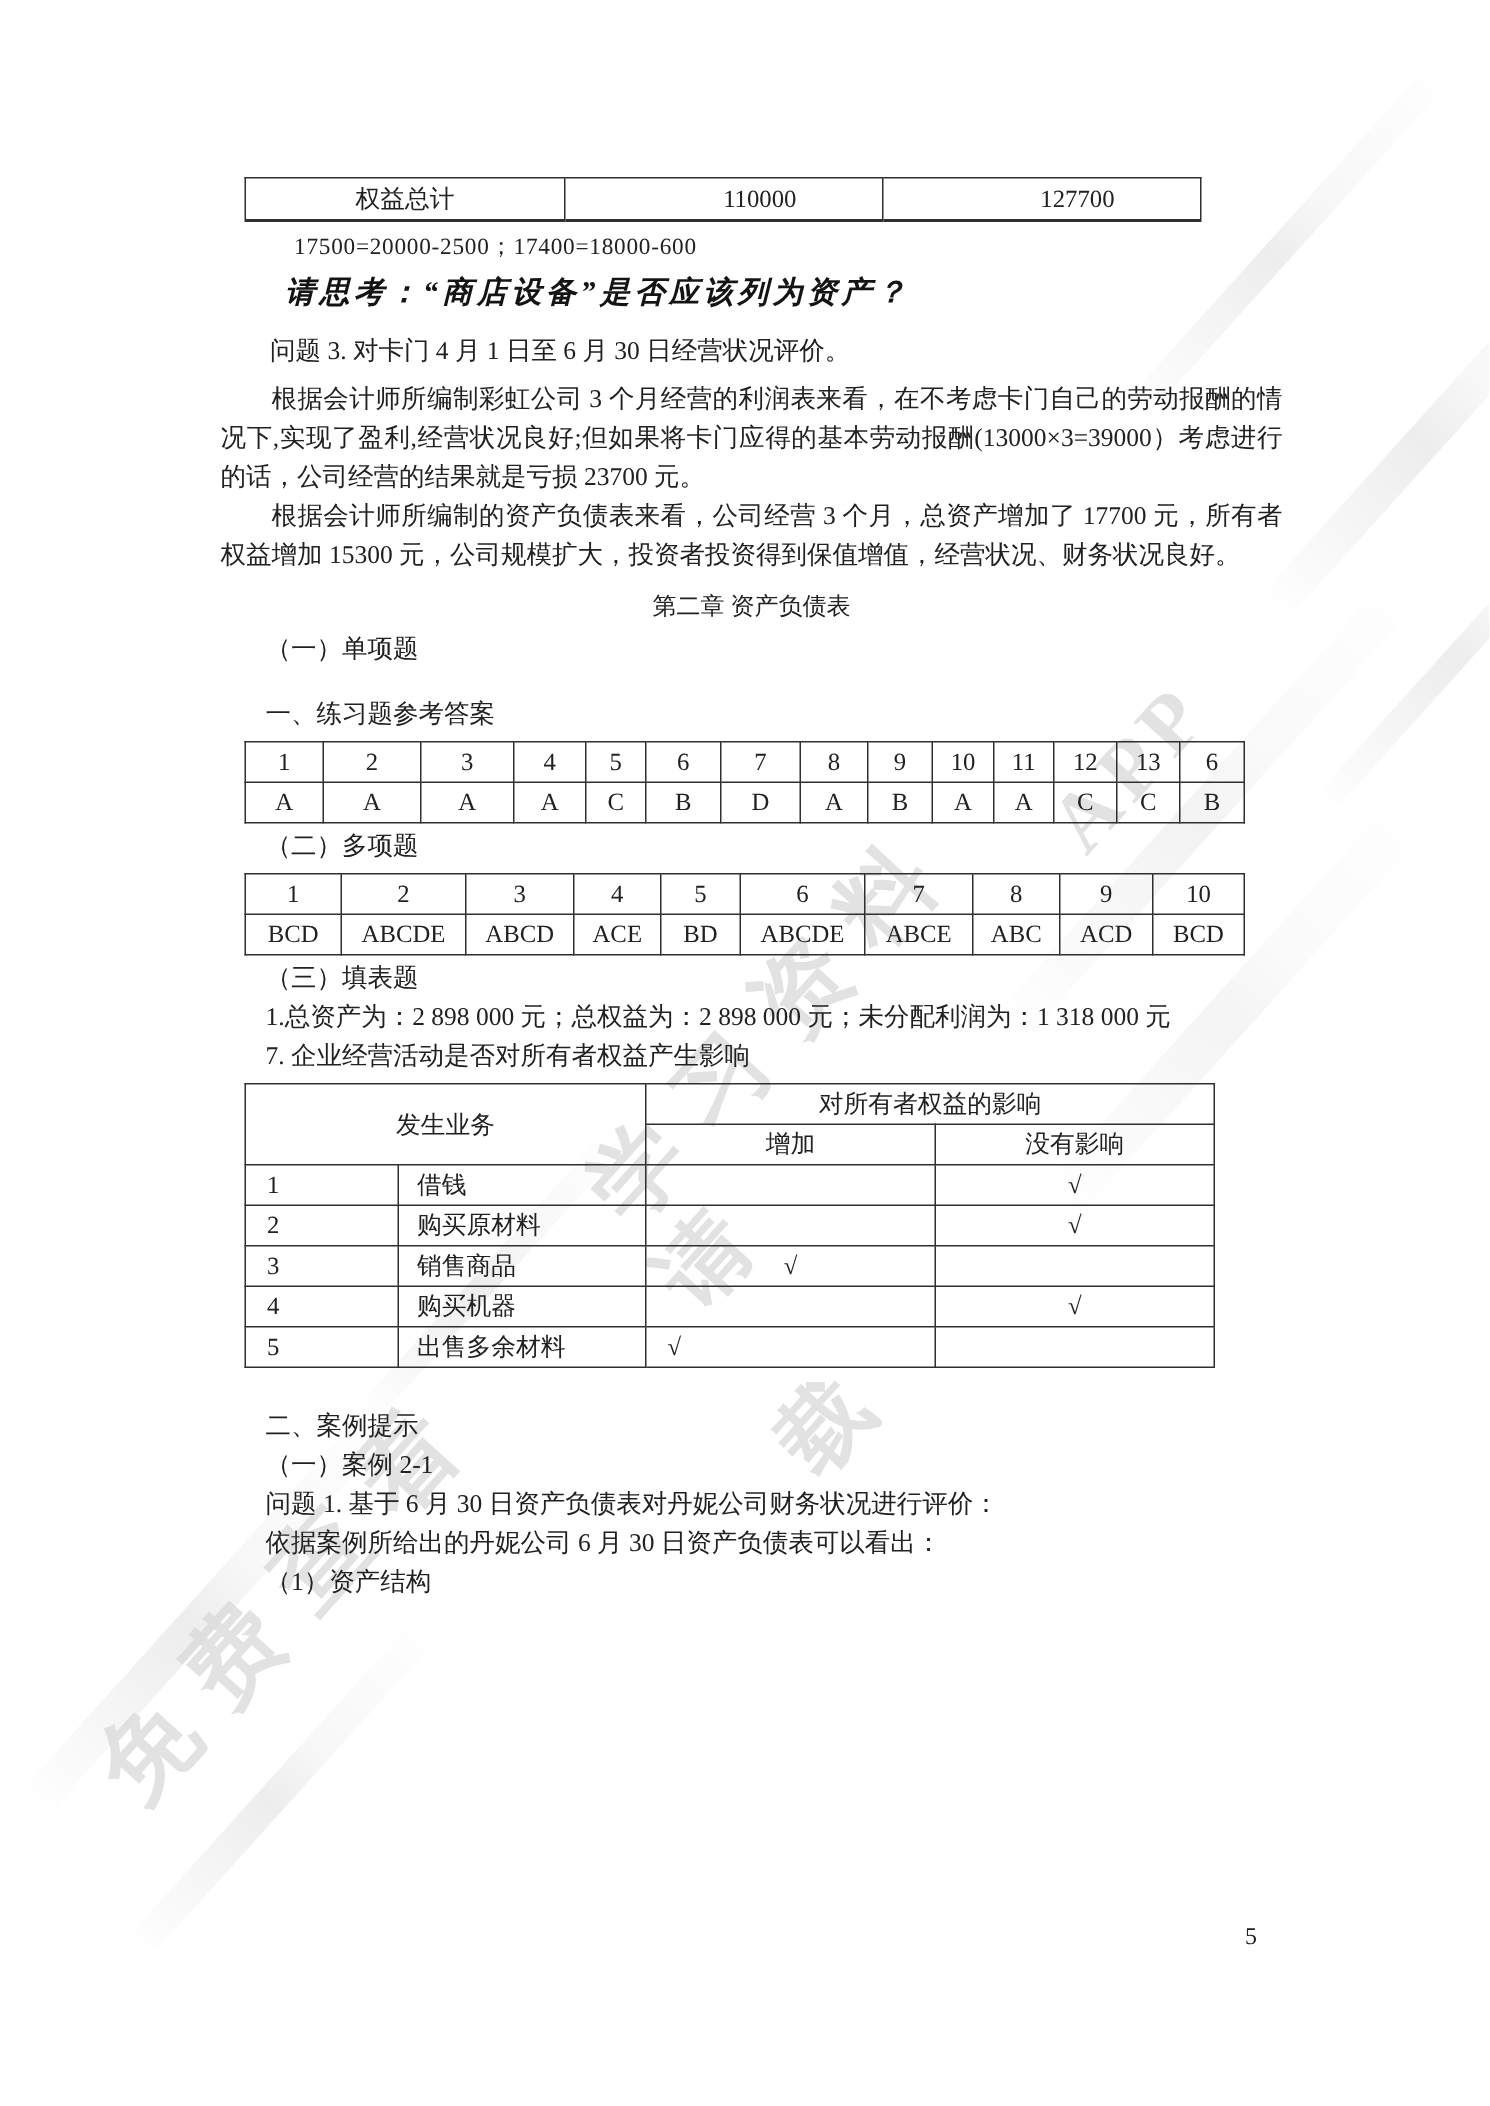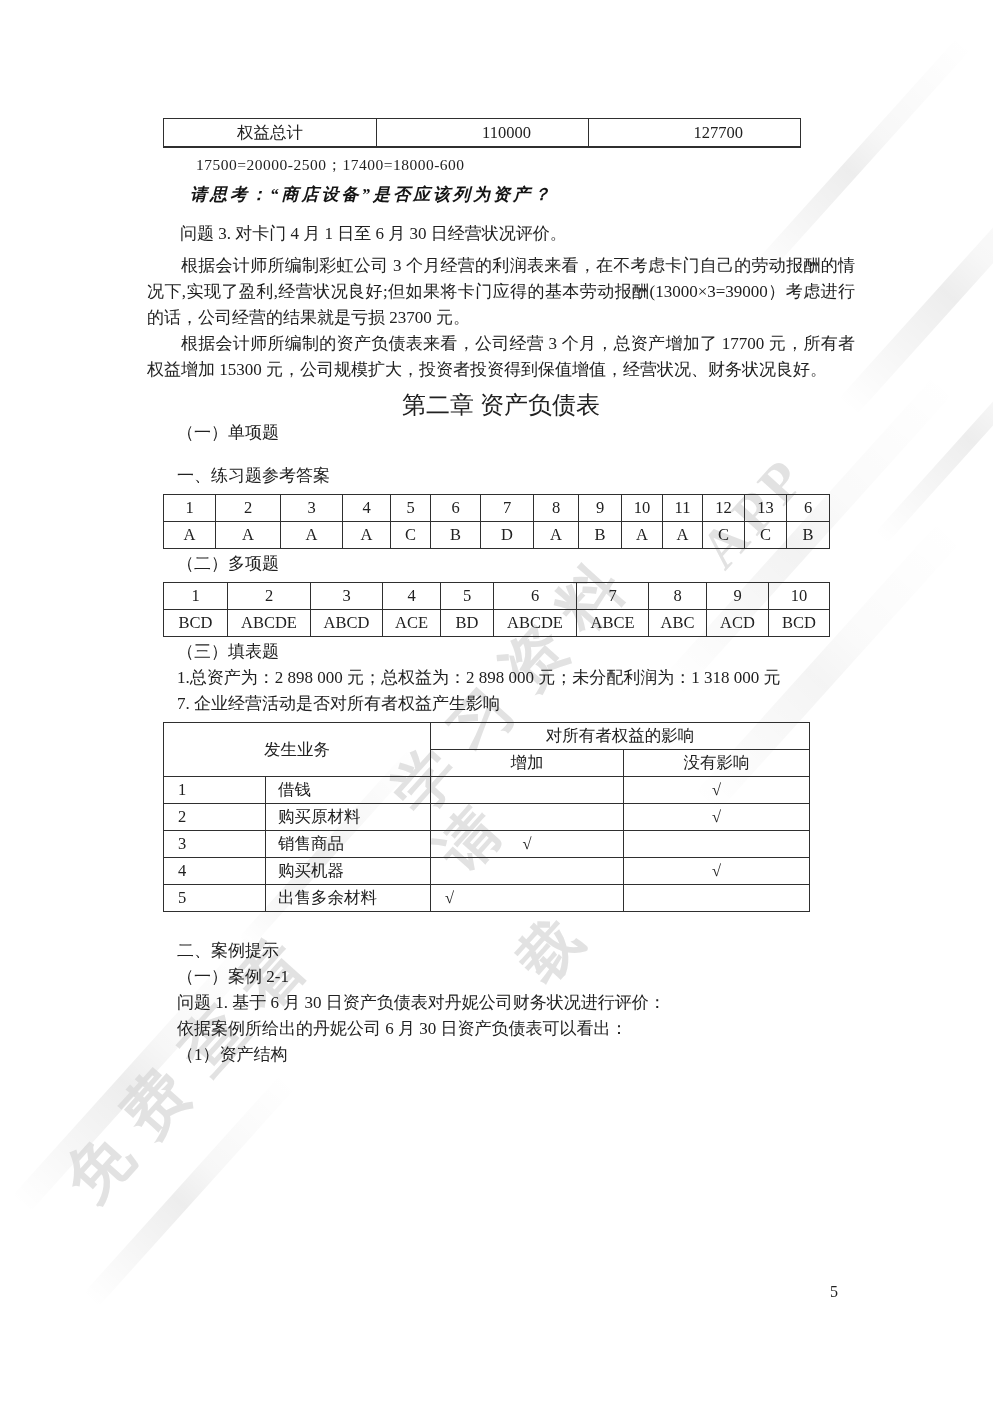--- a/index.html
+++ b/index.html
@@ -15,24 +15,24 @@
   .para{margin:0;text-align:justify;text-indent:34px;}
   .indent1{padding-left:30px;}
   
   table{border-collapse:collapse;table-layout:fixed;}
   td,th{border:1px solid #2f2f2f;font-weight:normal;text-align:center;font-size:16.5px;padding:0;overflow:hidden;}
   
   .top-table{width:637px;margin-left:16px;}
   .top-table td{height:27px;border-bottom-width:2px;}
   .top-table td.num{text-align:right;padding-right:57px;}
   .formula-line{margin:5px 0 0 49px;font-size:15.5px;line-height:24px;letter-spacing:.5px;}
-  .hand-note{margin:4px 0 0 43px;font-size:17px;line-height:28px;font-weight:bold;font-style:italic;letter-spacing:3px;color:#141414;}
+  .hand-note{margin:4px 0 0 43px;font-size:20px;line-height:28px;font-weight:bold;font-style:italic;letter-spacing:3px;color:#141414;}
   .q3-title{margin-top:12px;text-indent:33px;}
   .p-first{margin-top:6px;}
-  .chapter-title{margin:9px 0 0 0;text-align:center;font-size:24px;font-weight:normal;line-height:26px;}
+  .chapter-title{margin:9px 0 0 0;text-align:center;font-size:16px;font-weight:normal;line-height:26px;}
   .sec-line{margin-top:0;}
   .mt17{margin-top:17px;} .mt2{margin-top:2px;} .mt4{margin-top:4px;} .mt26{margin-top:26px;}
   .answer-table{width:666px;margin:5px 0 0 16px;}
   .answer-table td{height:24px;}
   .effect-table{width:646px;margin:5px 0 16px 16px;}
   .effect-table .hr1 td{height:23px;}
   .effect-table .hr2 td{height:25px;}
   .effect-table .br td{height:26px;}
   .effect-table td.no-cell{text-align:left;padding-left:14px;}
   .effect-table td.biz-cell{text-align:left;padding-left:12px;}

